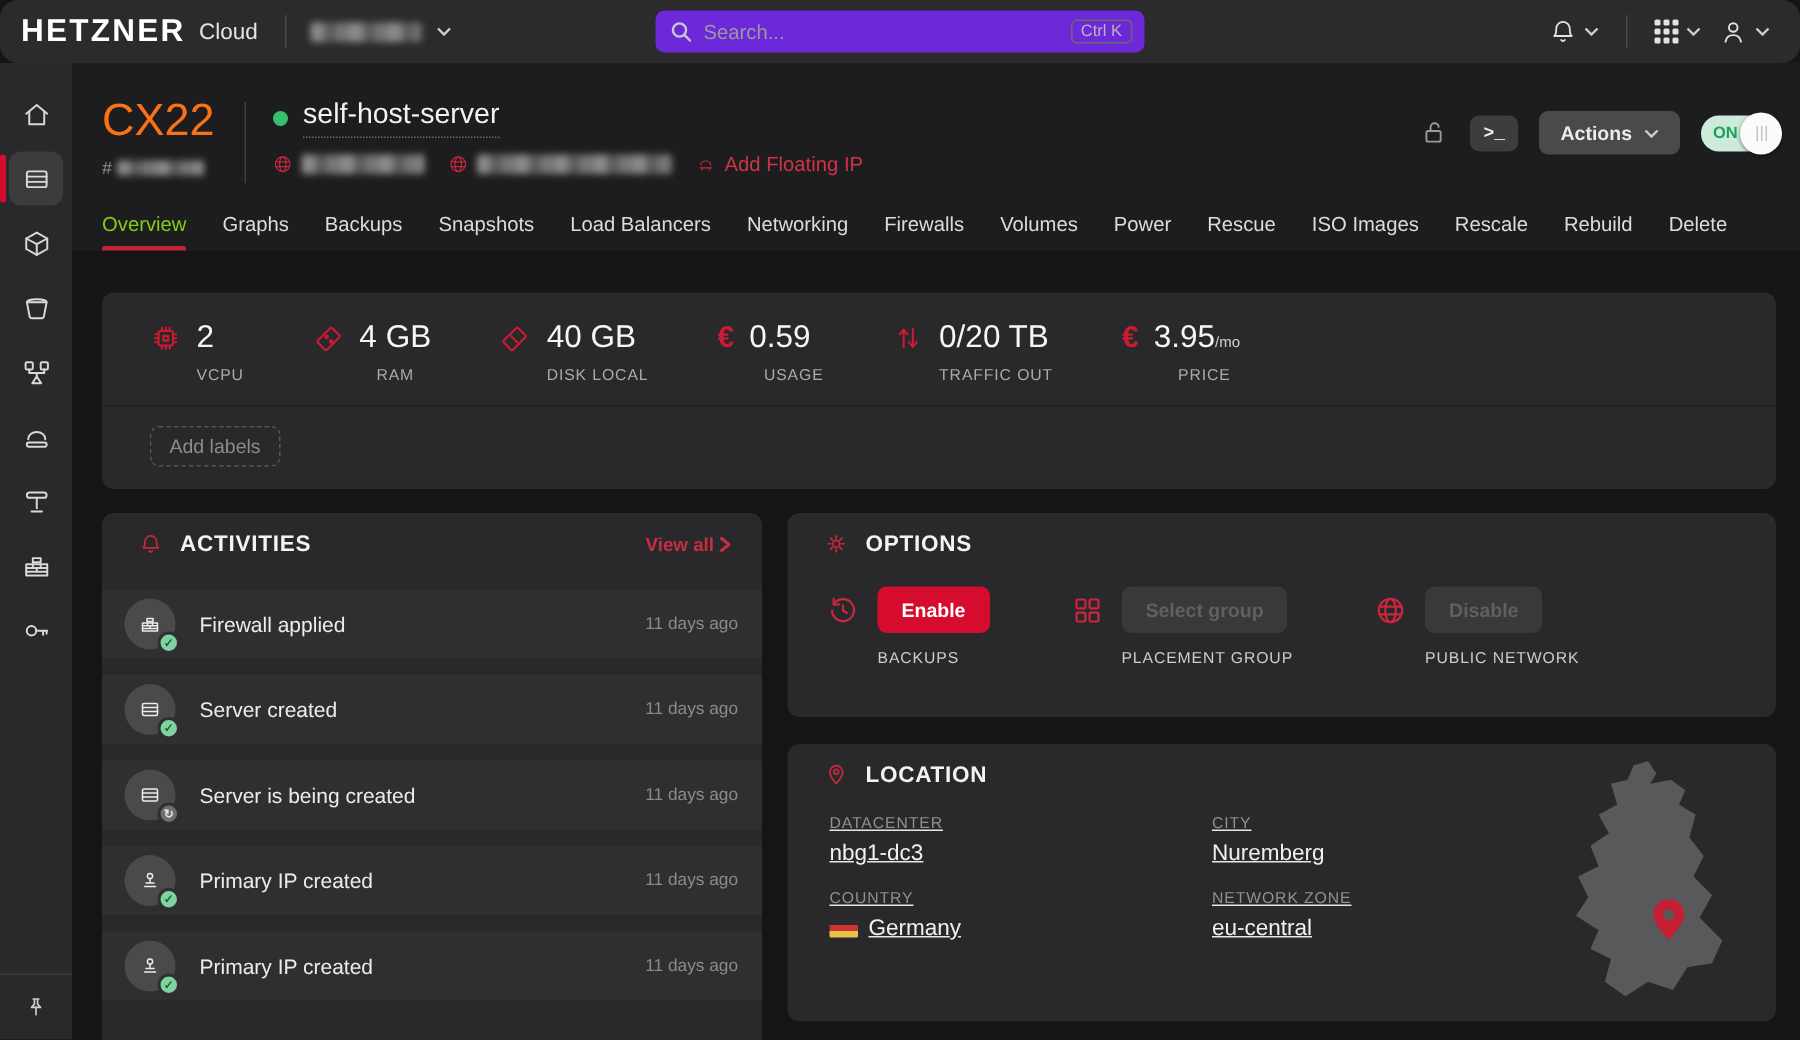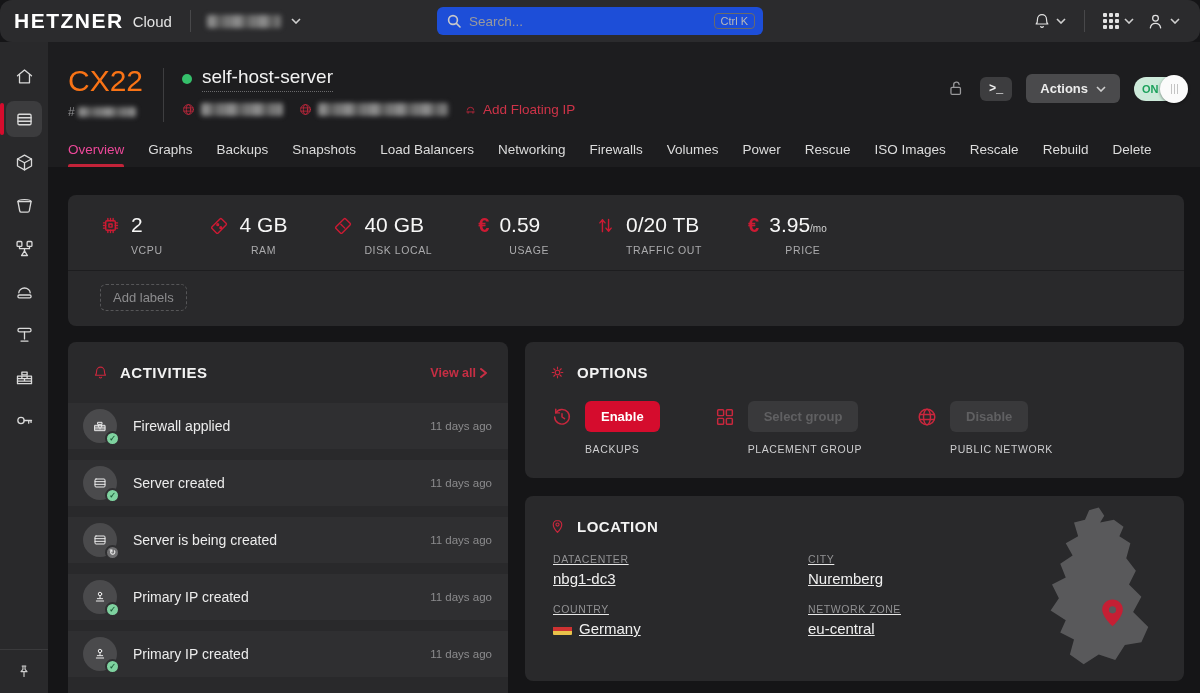--- a/index.html
+++ b/index.html
@@ -9,21 +9,21 @@
   
   .topbar { position:relative; height:42px; background:#2b2b2d; display:flex; align-items:center;
     padding:0 20px 0 14px;border-radius:12px; }
   .brand { font-size:21px; font-weight:800; letter-spacing:1.5px; color:#fff; }
   .brand-suffix { font-size:15px; color:#e4e4e4; margin-left:9px; }
   .tb-divider { width:1px; height:22px; background:#48484a; margin:0 16px 0 18px; }
   .project-btn { display:flex; align-items:center; gap:10px; cursor:pointer; }
   .redacted { display:inline-block; border-radius:2px; filter:blur(2.5px);
     background:repeating-linear-gradient(90deg,#8a8a8a 0 9px,#5d5d5d 9px 17px,#767676 17px 26px); }
   .chev { width:10px; height:6px; stroke:#cfcfcf; stroke-width:1.6; fill:none; }
-  .searchbox { position:absolute; left:437px; top:7px; width:326px; height:28px; background:#1d4ed8;
+  .searchbox { position:absolute; left:437px; top:7px; width:326px; height:28px; background:#6d28d9;
     border-radius:6px; display:flex; align-items:center; padding:0 8px 0 10px; }
   .searchbox input { flex:1; background:transparent; border:none; outline:none; color:#cfcfcf;
     font-size:13.5px; margin-left:8px; font-family:"Liberation Sans",sans-serif; }
   .searchbox input::placeholder { color:#9a9a9c; }
   .kbd { font-size:11px; color:#b8b8ba; border:1px solid #6a6a6c; border-radius:4px; padding:1px 6px; }
   .tb-right { margin-left:auto; display:flex; align-items:center; gap:12px; }
   .tb-ico { display:flex; align-items:center; gap:5px; cursor:pointer; }
   .grid9 { display:grid; grid-template-columns:repeat(3,4px); grid-gap:2px; }
   .grid9 i { width:4px; height:4px; background:#e2e2e2; border-radius:1px; }
 
@@ -69,21 +69,21 @@
     display:flex; align-items:center; cursor:pointer; }
   .toggle .on { font-size:11px; font-weight:800; color:#1ba15b; margin-left:8px; }
   .knob { position:absolute; right:-4px; top:-2px; width:28px; height:28px; background:#fbfbfb;
     border-radius:50%; box-shadow:0 1px 3px rgba(0,0,0,.45); display:flex; align-items:center;
     justify-content:center; gap:2px; }
   .knob i { width:1px; height:10px; background:#c4c4c4; }
 
   
   .tabs { display:flex; gap:24px; margin-top:20px; padding-bottom:0; }
   .tab { font-size:13.5px; color:#dcdcdc; padding-bottom:10px; cursor:pointer; position:relative; }
-  .tab.active { color:#ec4899; }
+  .tab.active { color:#84cc16; }
   .tab.active::after { content:""; position:absolute; left:0; right:0; bottom:0; height:3px;
     background:#c32339; border-radius:2px 2px 0 0; }
 
   .content { flex:1; background:#151517; padding:28px 16px 0 20px; }
   .panel { background:#29292b; border-radius:8px; }
 
   
   .stats-row { display:flex; gap:46px; padding:18px 16px 14px 32px; }
   .stat .top { display:flex; align-items:center; gap:10px; }
   .stat .top svg { width:21px; height:21px; stroke:#cd1a33; fill:none; stroke-width:1.6;
@@ -95,21 +95,21 @@
   .stats-sep { height:1px; background:#1d1d1f; }
   .labels-row { padding:13px 32px 15px; }
   .add-labels { display:inline-block; border:1px dashed #565658; border-radius:6px; padding:5px 12px;
     font-size:13px; color:#8c8c8e; cursor:pointer; }
 
   
   .cols { display:flex; gap:17px; margin-top:16px; }
   .col-left { width:440px; }
   .col-right { width:659px; display:flex; flex-direction:column; gap:18px; }
 
-  .panel-head { display:flex; align-items:center; gap:11px; padding:22px 20px 0 24px; }
+  .panel-head { display:flex; align-items:center; gap:11px; padding:12px 20px 0 24px; }
   .panel-head svg { width:17px; height:17px; stroke:#c9273d; fill:none; stroke-width:1.6;
     stroke-linecap:round; stroke-linejoin:round; }
   .panel-title { font-size:15px; font-weight:700; letter-spacing:.5px; color:#f3f3f3; }
   .view-all { margin-left:auto; display:flex; align-items:center; gap:3px; color:#c62e44;
     font-size:12.5px; font-weight:700; cursor:pointer; }
   .view-all svg { width:9px; height:10px; stroke:#c62e44; stroke-width:2; fill:none; }
 
   
   .activities { height:420px; overflow:hidden; }
   .act-rows { margin-top:22px; }

